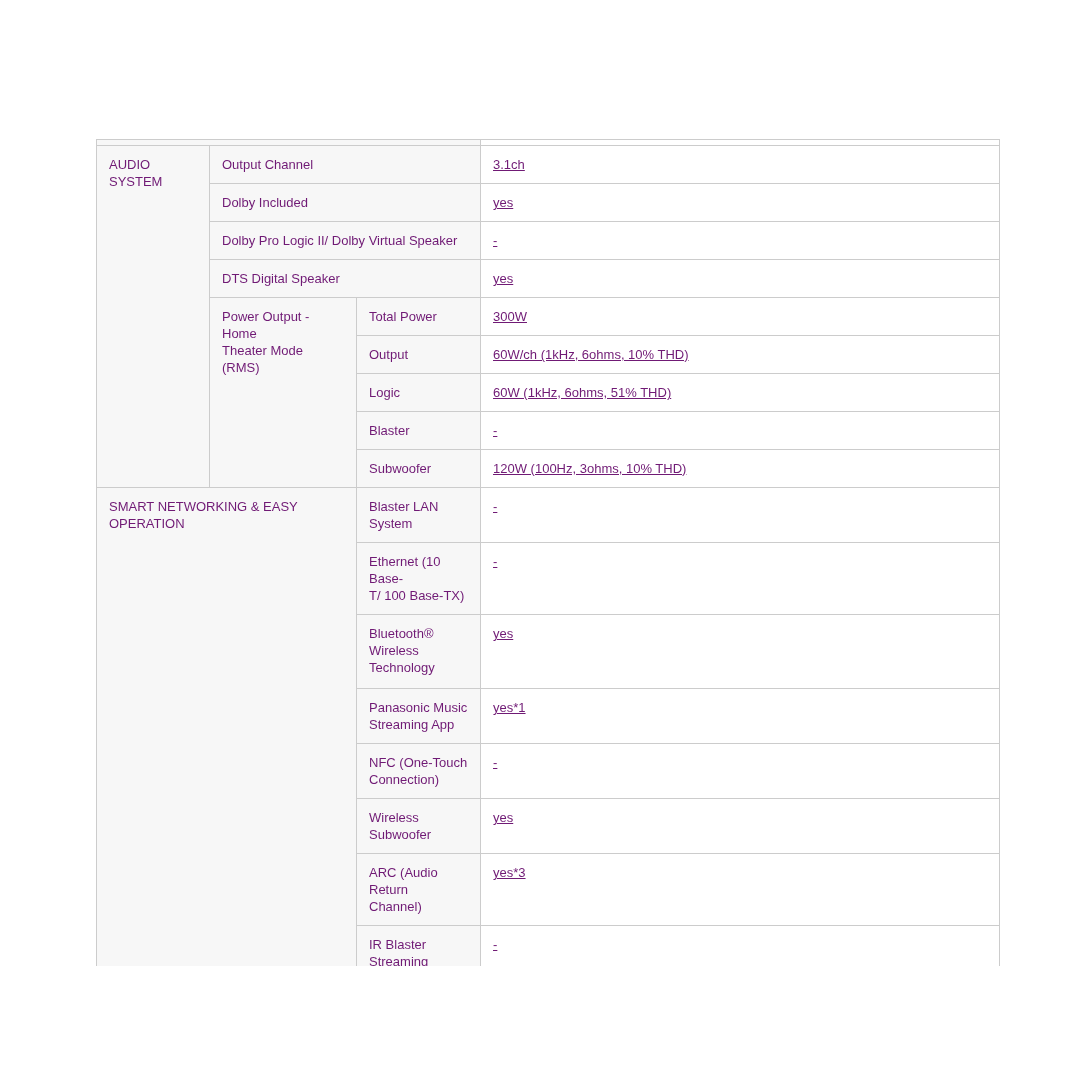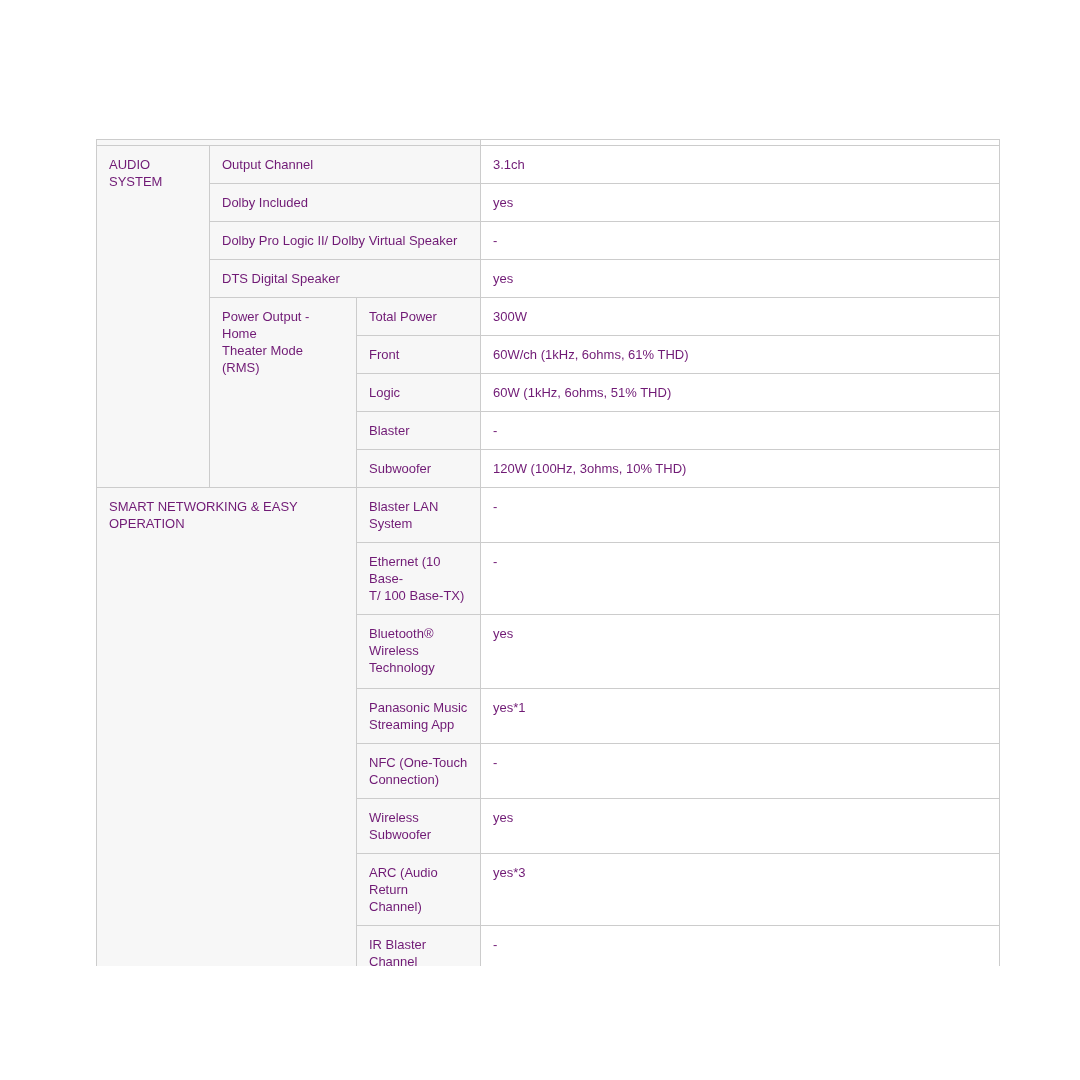--- a/index.html
+++ b/index.html
@@ -32,21 +32,21 @@
     color: #701a75;
   }
   table.spec td {
     border: 1px solid #cccccc;
     vertical-align: top;
     padding: 10px 12px;
     white-space: pre-line;
     overflow: hidden;
   }
   td.lbl { background: #f7f7f7; }
-  td.val { background: #ffffff; }
+  td.val { background: #ffffff; text-decoration: underline; }
   td.one { white-space: nowrap; }
   tr.cut td { padding: 0; height: 5px; }
 </style>
 </head>
 <body>
 
 <div class="canvas">
   <div class="table-clip">
     <table class="spec">
       <colgroup>
@@ -80,22 +80,22 @@
           <td class="val one">yes</td>
         </tr>
 
         <tr style="height:38px">
           <td class="lbl" rowspan="5">Power Output - Home
 Theater Mode (RMS)</td>
           <td class="lbl one">Total Power</td>
           <td class="val one">300W</td>
         </tr>
         <tr style="height:38px">
-          <td class="lbl one">Front</td>
-          <td class="val one">60W/ch (1kHz, 6ohms, 61% THD)</td>
+          <td class="lbl one">Output</td>
+          <td class="val one">60W/ch (1kHz, 6ohms, 10% THD)</td>
         </tr>
         <tr style="height:38px">
           <td class="lbl one">Logic</td>
           <td class="val one">60W (1kHz, 6ohms, 51% THD)</td>
         </tr>
         <tr style="height:38px">
           <td class="lbl one">Blaster</td>
           <td class="val one">-</td>
         </tr>
         <tr style="height:38px">
@@ -135,20 +135,20 @@
           <td class="lbl">Wireless
 Subwoofer</td>
           <td class="val one">yes</td>
         </tr>
         <tr style="height:55px">
           <td class="lbl">ARC (Audio Return
 Channel)</td>
           <td class="val one">yes*3</td>
         </tr>
         <tr style="height:38px">
-          <td class="lbl one">IR Blaster Channel</td>
+          <td class="lbl one">IR Blaster Streaming</td>
           <td class="val one">-</td>
         </tr>
 
       </tbody>
     </table>
   </div>
 </div>
 
 </body></html>

